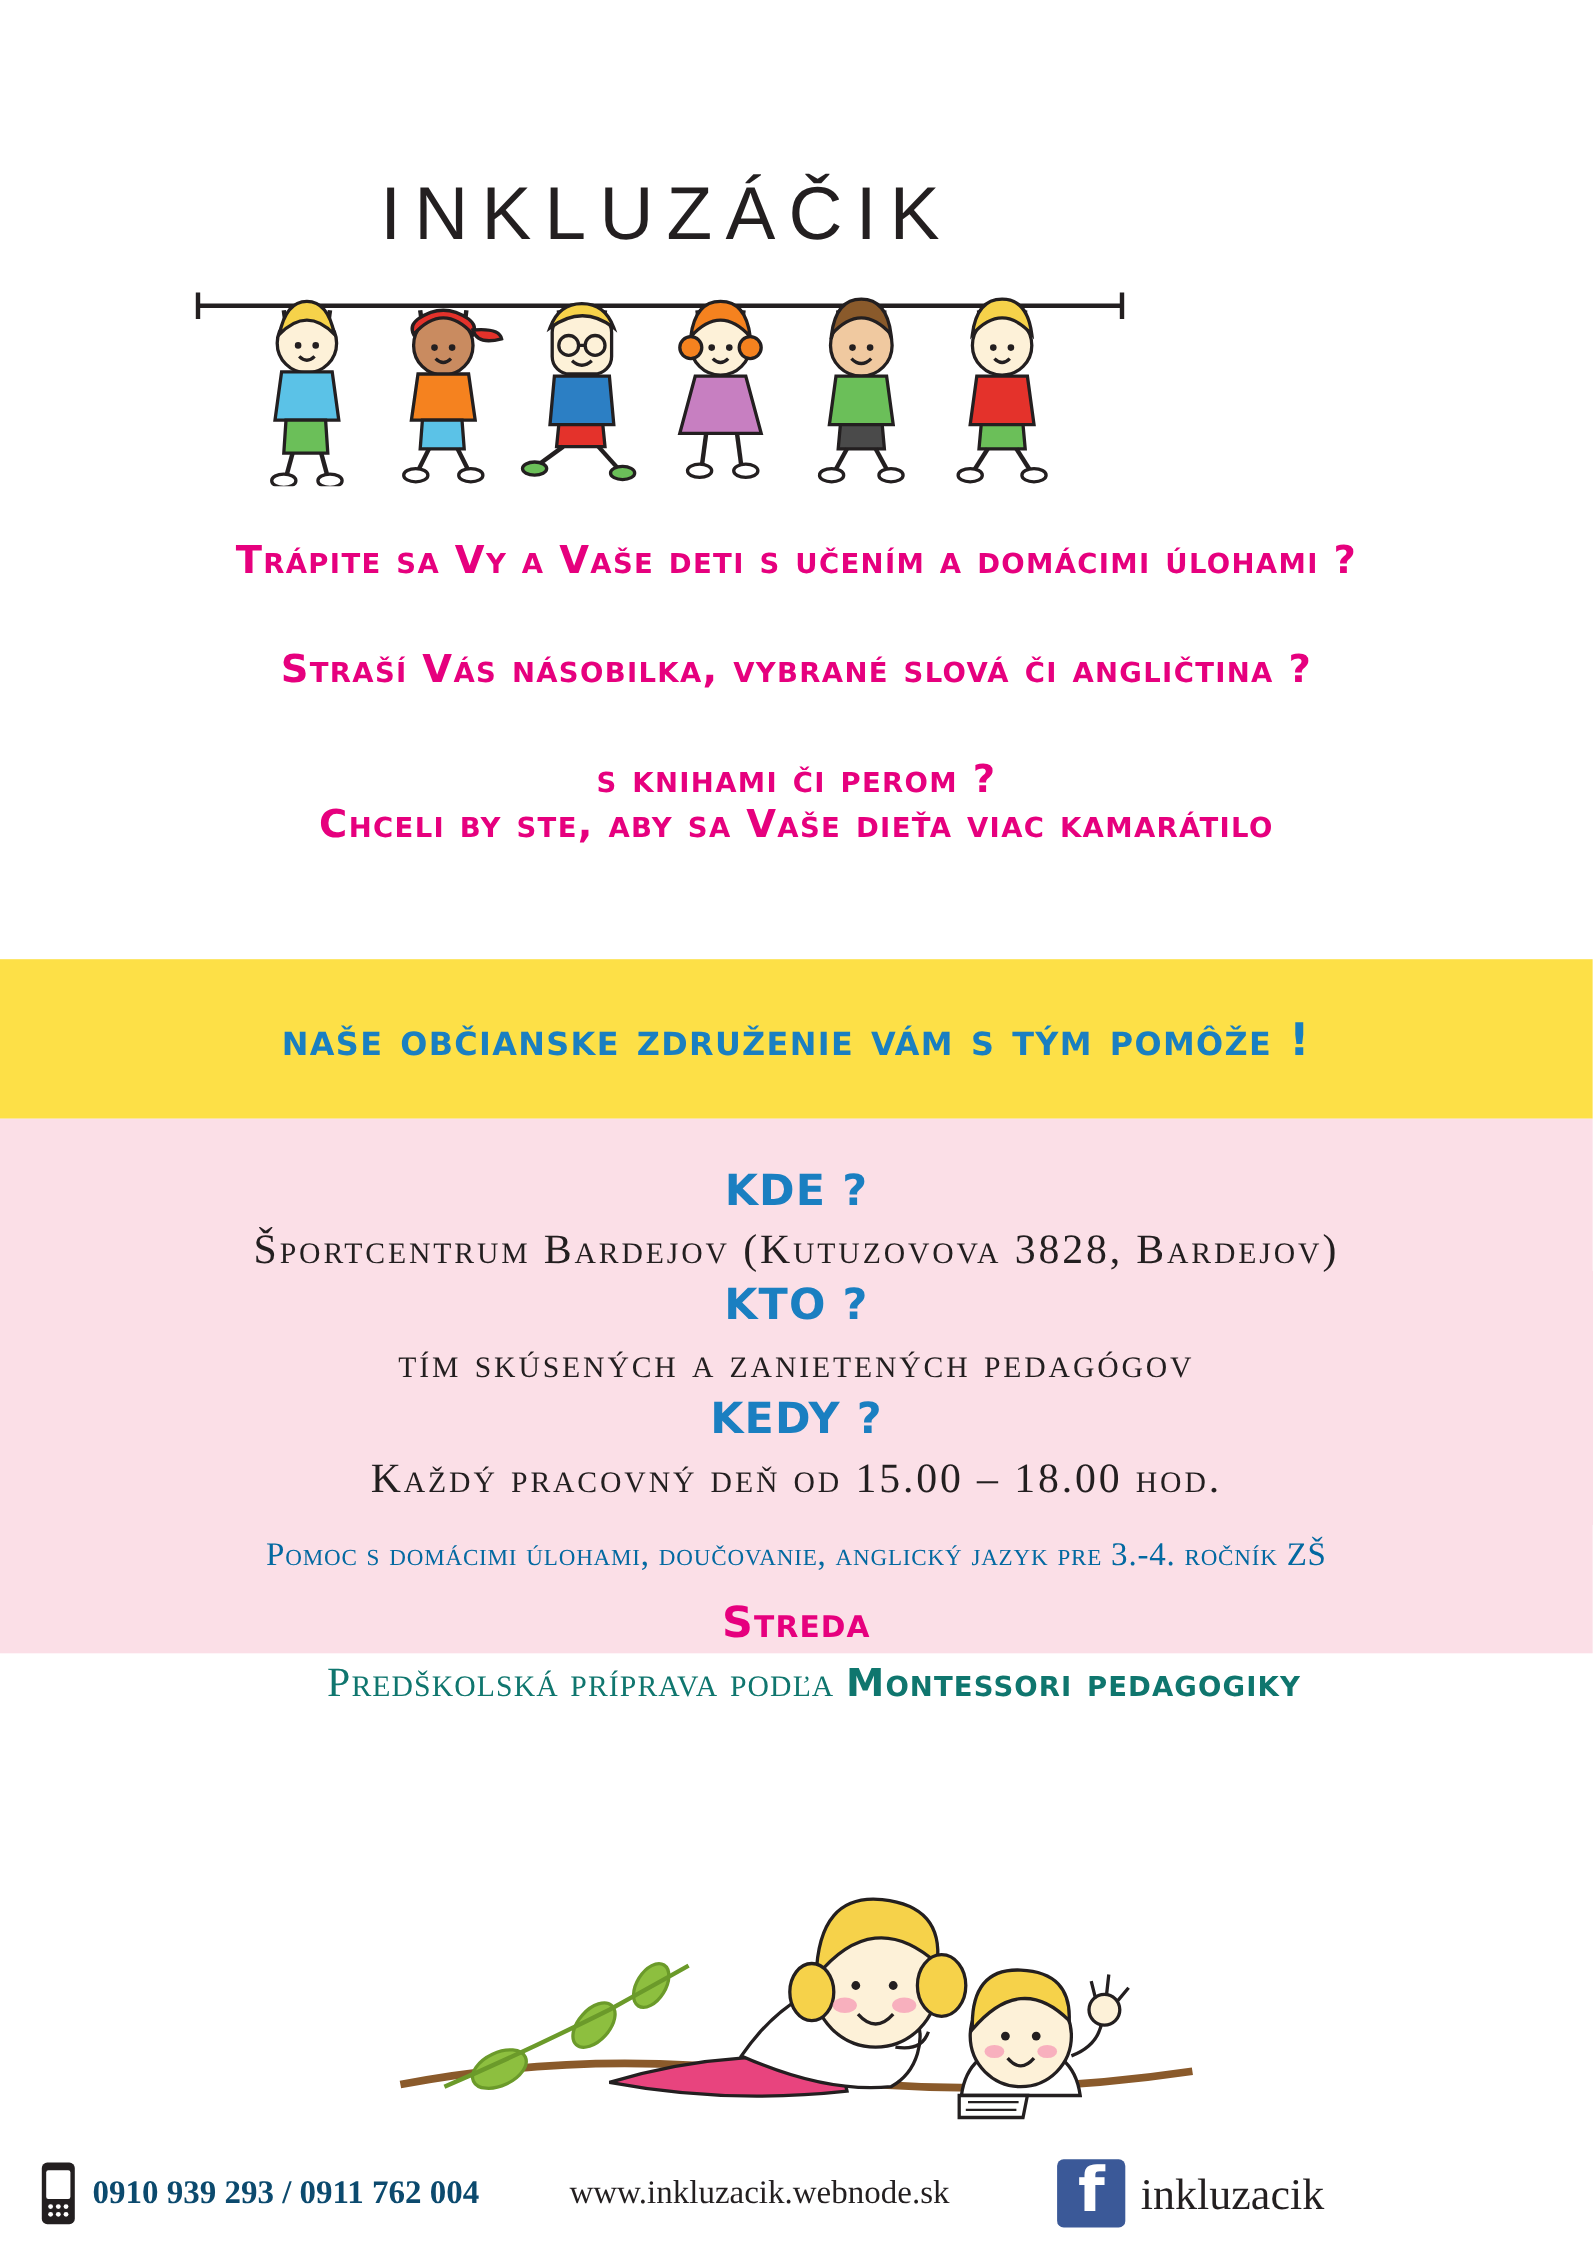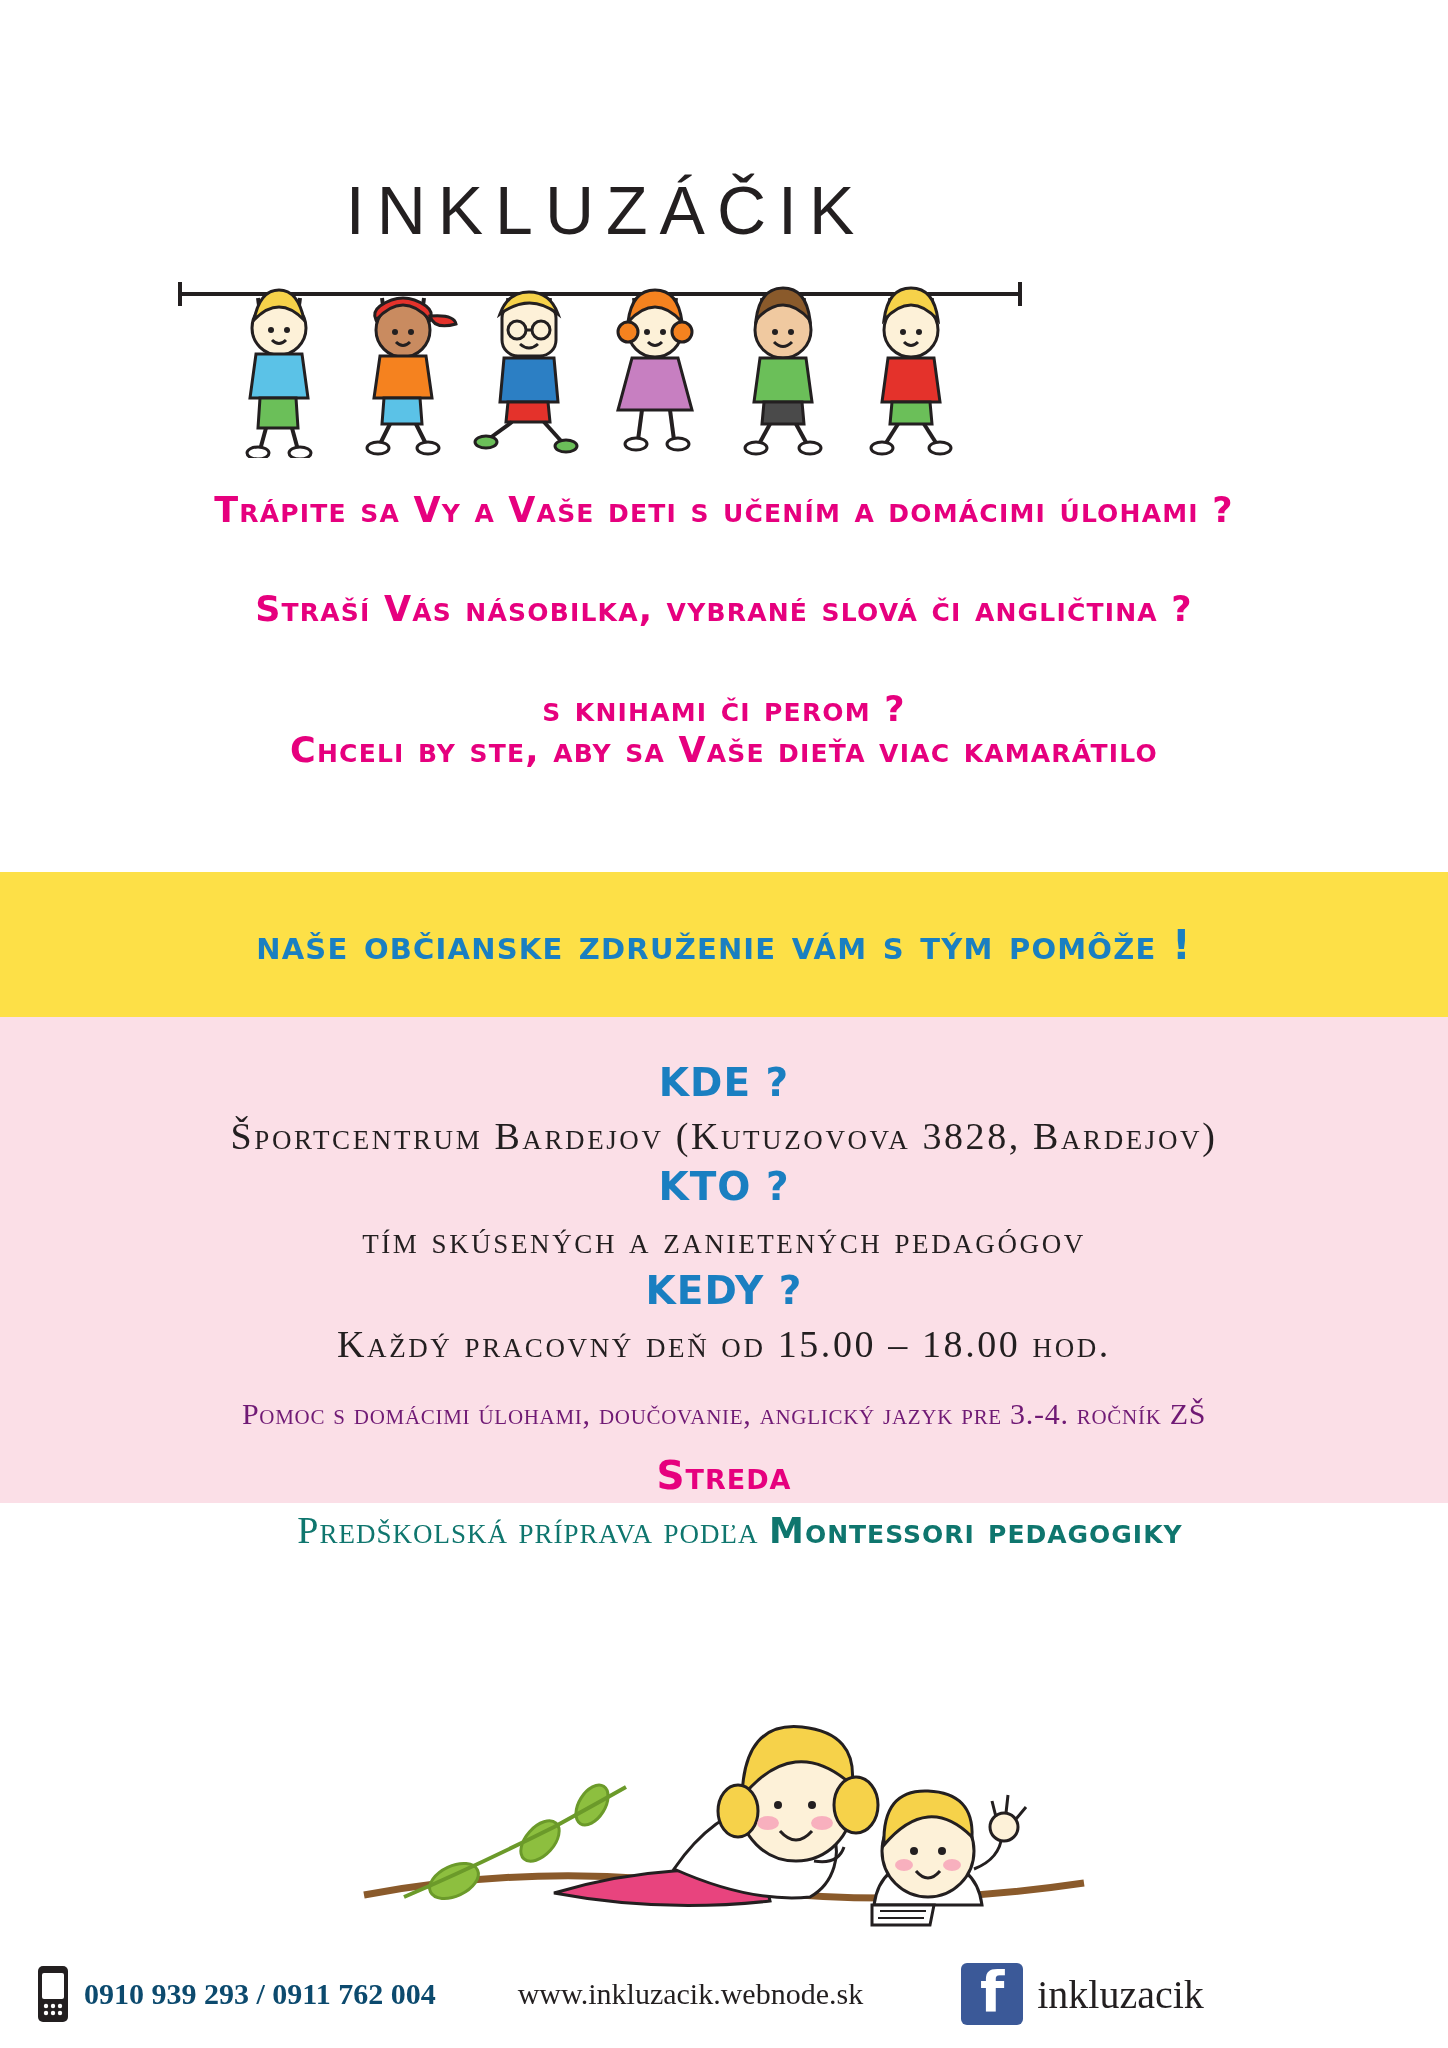--- a/index.html
+++ b/index.html
@@ -42,21 +42,21 @@
     font-size: 59px;
     letter-spacing: 2px;
     white-space: nowrap;
     text-align: center;
   }
 
   
   .logo-block {
     position: absolute;
     left: 0;
-    top: 176px;
+    top: 160px;
     width: 1200px;
     height: 320px;
     text-align: center;
   }
   .logo-word {
     font-family: "Liberation Sans", sans-serif;
     font-size: 68px;
     letter-spacing: 12px;
     color: #231f20;
     font-weight: 400;
@@ -136,21 +136,21 @@
     color: #231f20;
     font-family: "Liberation Serif", serif;
     font-size: 38px;
     letter-spacing: 1px;
     font-variant: small-caps;
     line-height: 1.4;
     margin-top: 2px;
   }
   .info-value.spaced { letter-spacing: 2.6px; }
   .info-note {
-    color: #701a75;
+    color: #0369a1;
     font-family: "Liberation Serif", serif;
     font-size: 30px;
     letter-spacing: 0.7px;
     font-variant: small-caps;
     margin-top: 26px;
   }
   .info-day {
     color: #e6007e;
     font-family: "DejaVu Sans", sans-serif;
     font-weight: bold;

